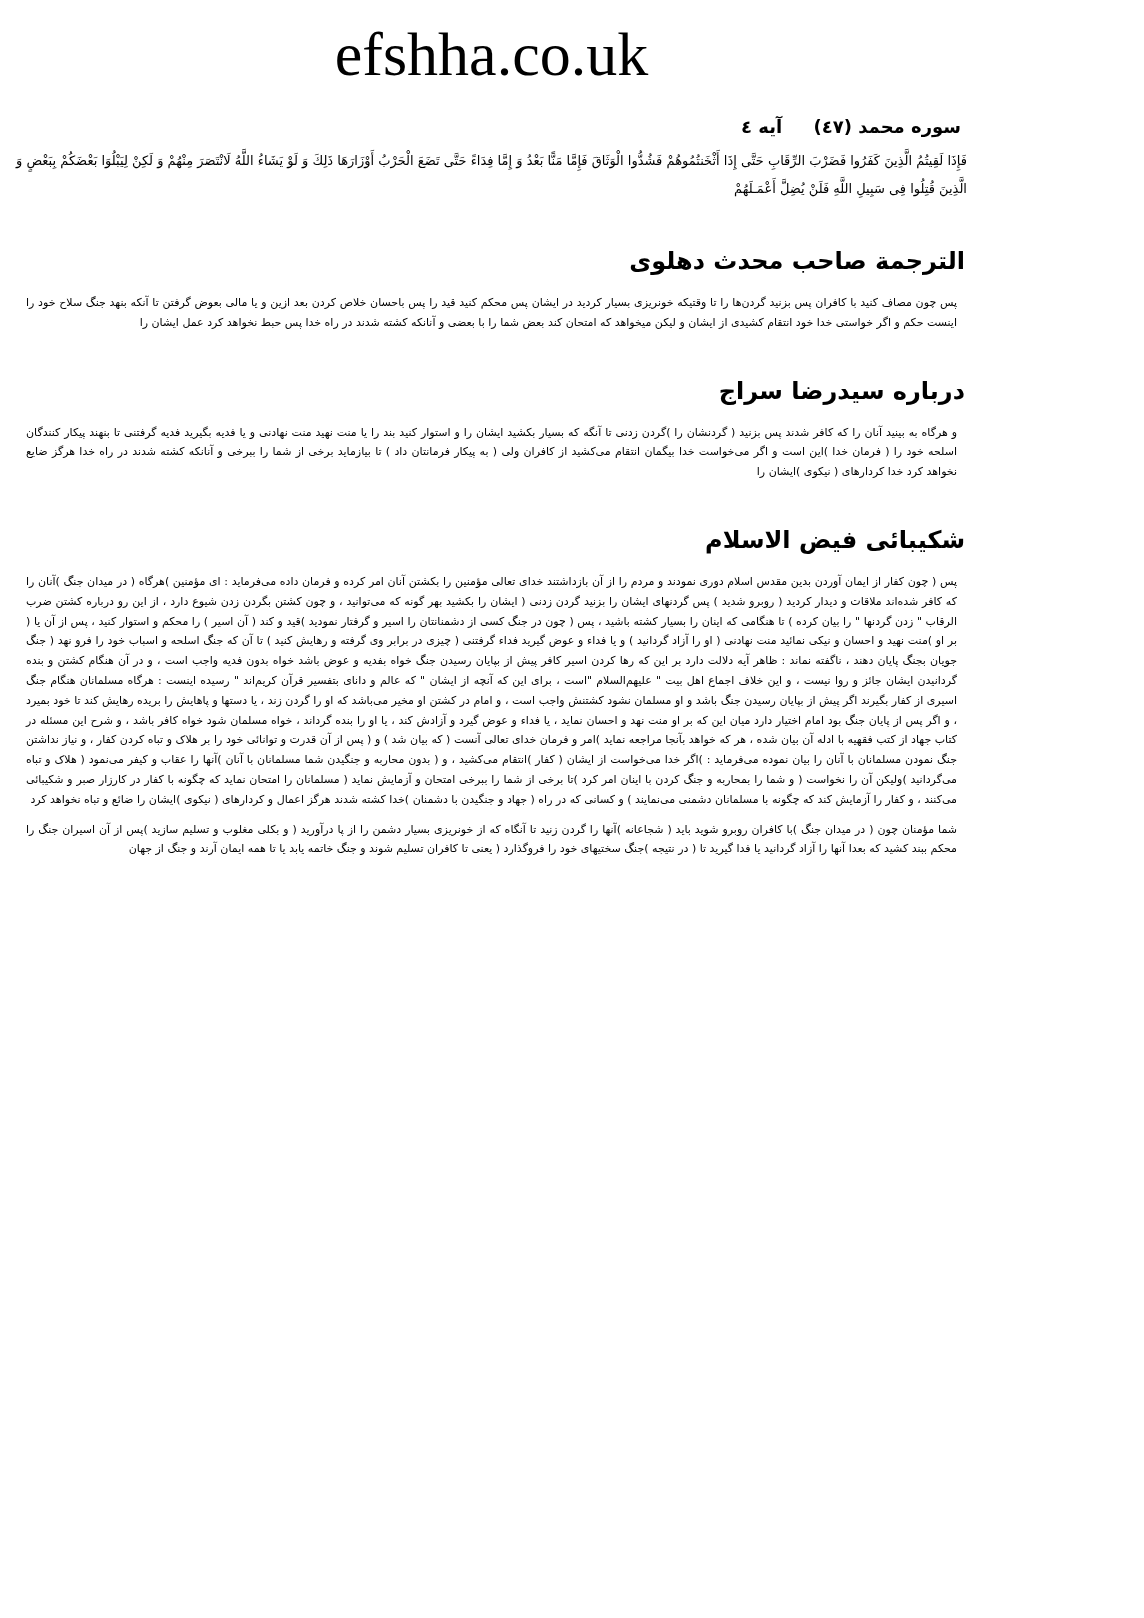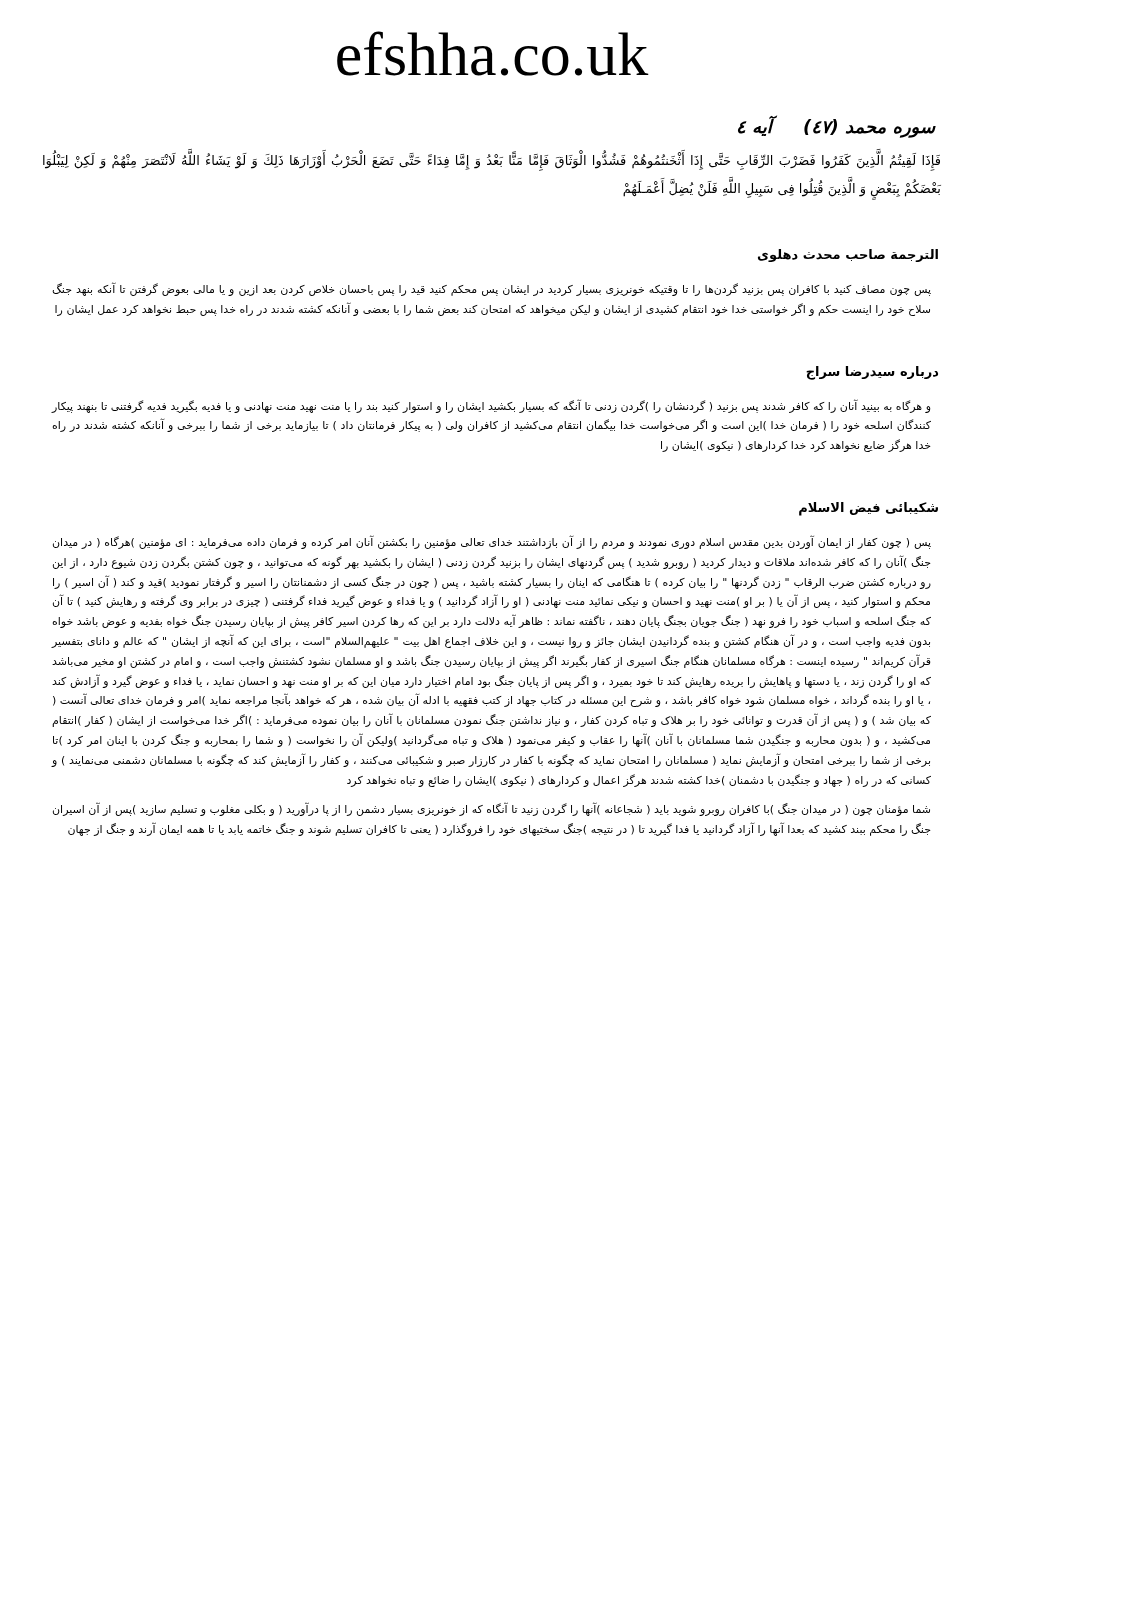--- a/index.html
+++ b/index.html
@@ -8,21 +8,21 @@
     background: #ffffff;
     color: #000000;
   }
   body {
     width: 1144px;
     height: 1618px;
     overflow: hidden;
     font-family: "DejaVu Sans", sans-serif;
   }
   .page {
-    padding: 0 42px;
+    padding: 0 16px;
     box-sizing: border-box;
     width: 983px;
   }
   .site-title {
     direction: ltr;
     font-family: "Liberation Serif", "DejaVu Serif", serif;
     font-weight: normal;
     font-size: 62px;
     line-height: 1.1;
     text-align: center;
@@ -32,31 +32,30 @@
     direction: rtl;
     unicode-bidi: embed;
   }
   .surah-header {
     font-size: 18px;
     font-weight: bold;
     text-align: right;
     padding-right: 6px;
     margin: 0 0 10px 0;
     white-space: pre-wrap;
-    font-style: italic;
   }
   .verse {
     font-size: 13px;
     line-height: 2.15;
     text-align: justify;
     margin: 0 0 34px 0;
   }
   .section { margin: 0; }
   .sec-head {
-    font-size: 13px;
+    font-size: 24px;
     font-weight: bold;
     text-align: right;
     margin: 44px 0 18px 0;
     padding-right: 2px;
   }
   .sec-body {
     font-size: 11px;
     line-height: 1.8;
     text-align: justify;
     margin: 10px;

